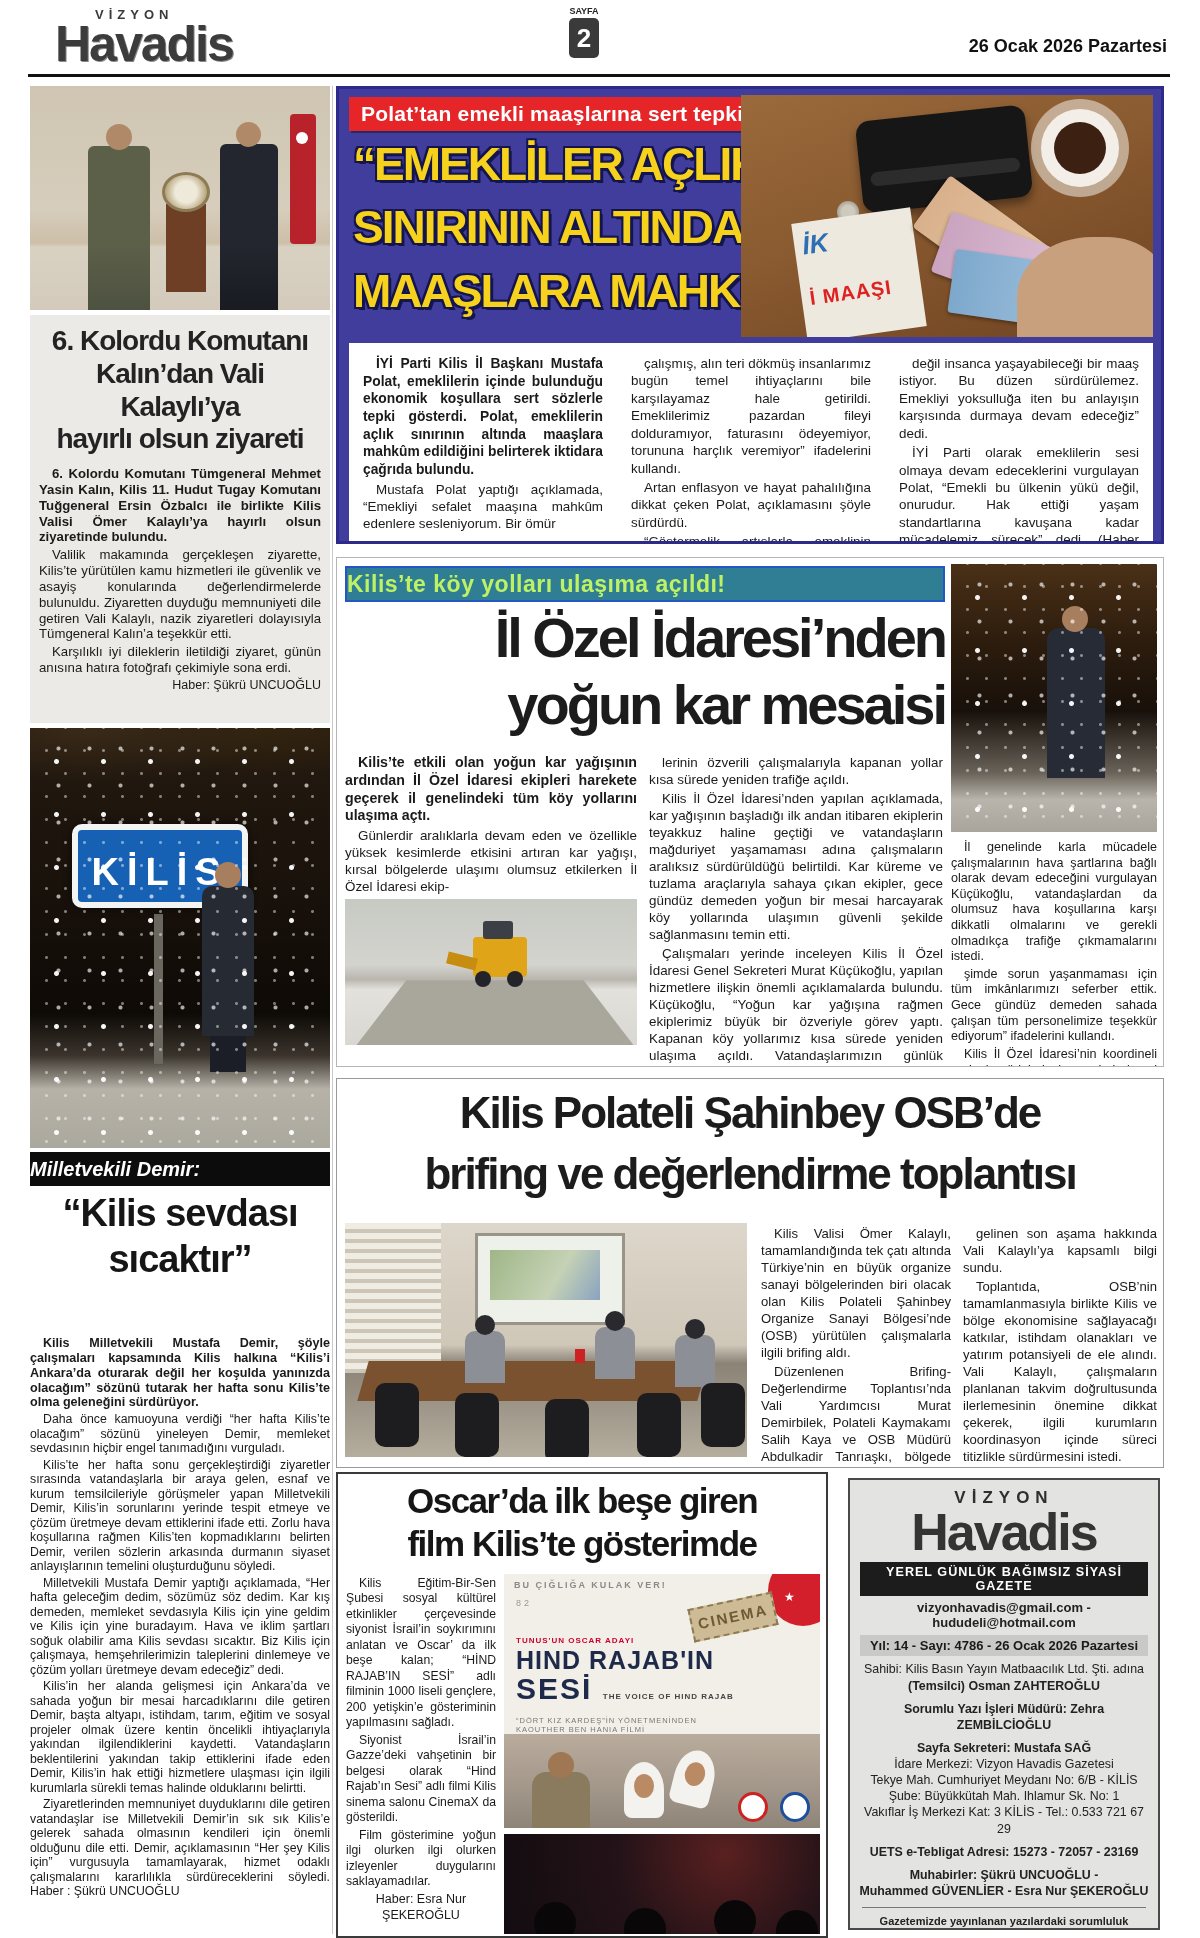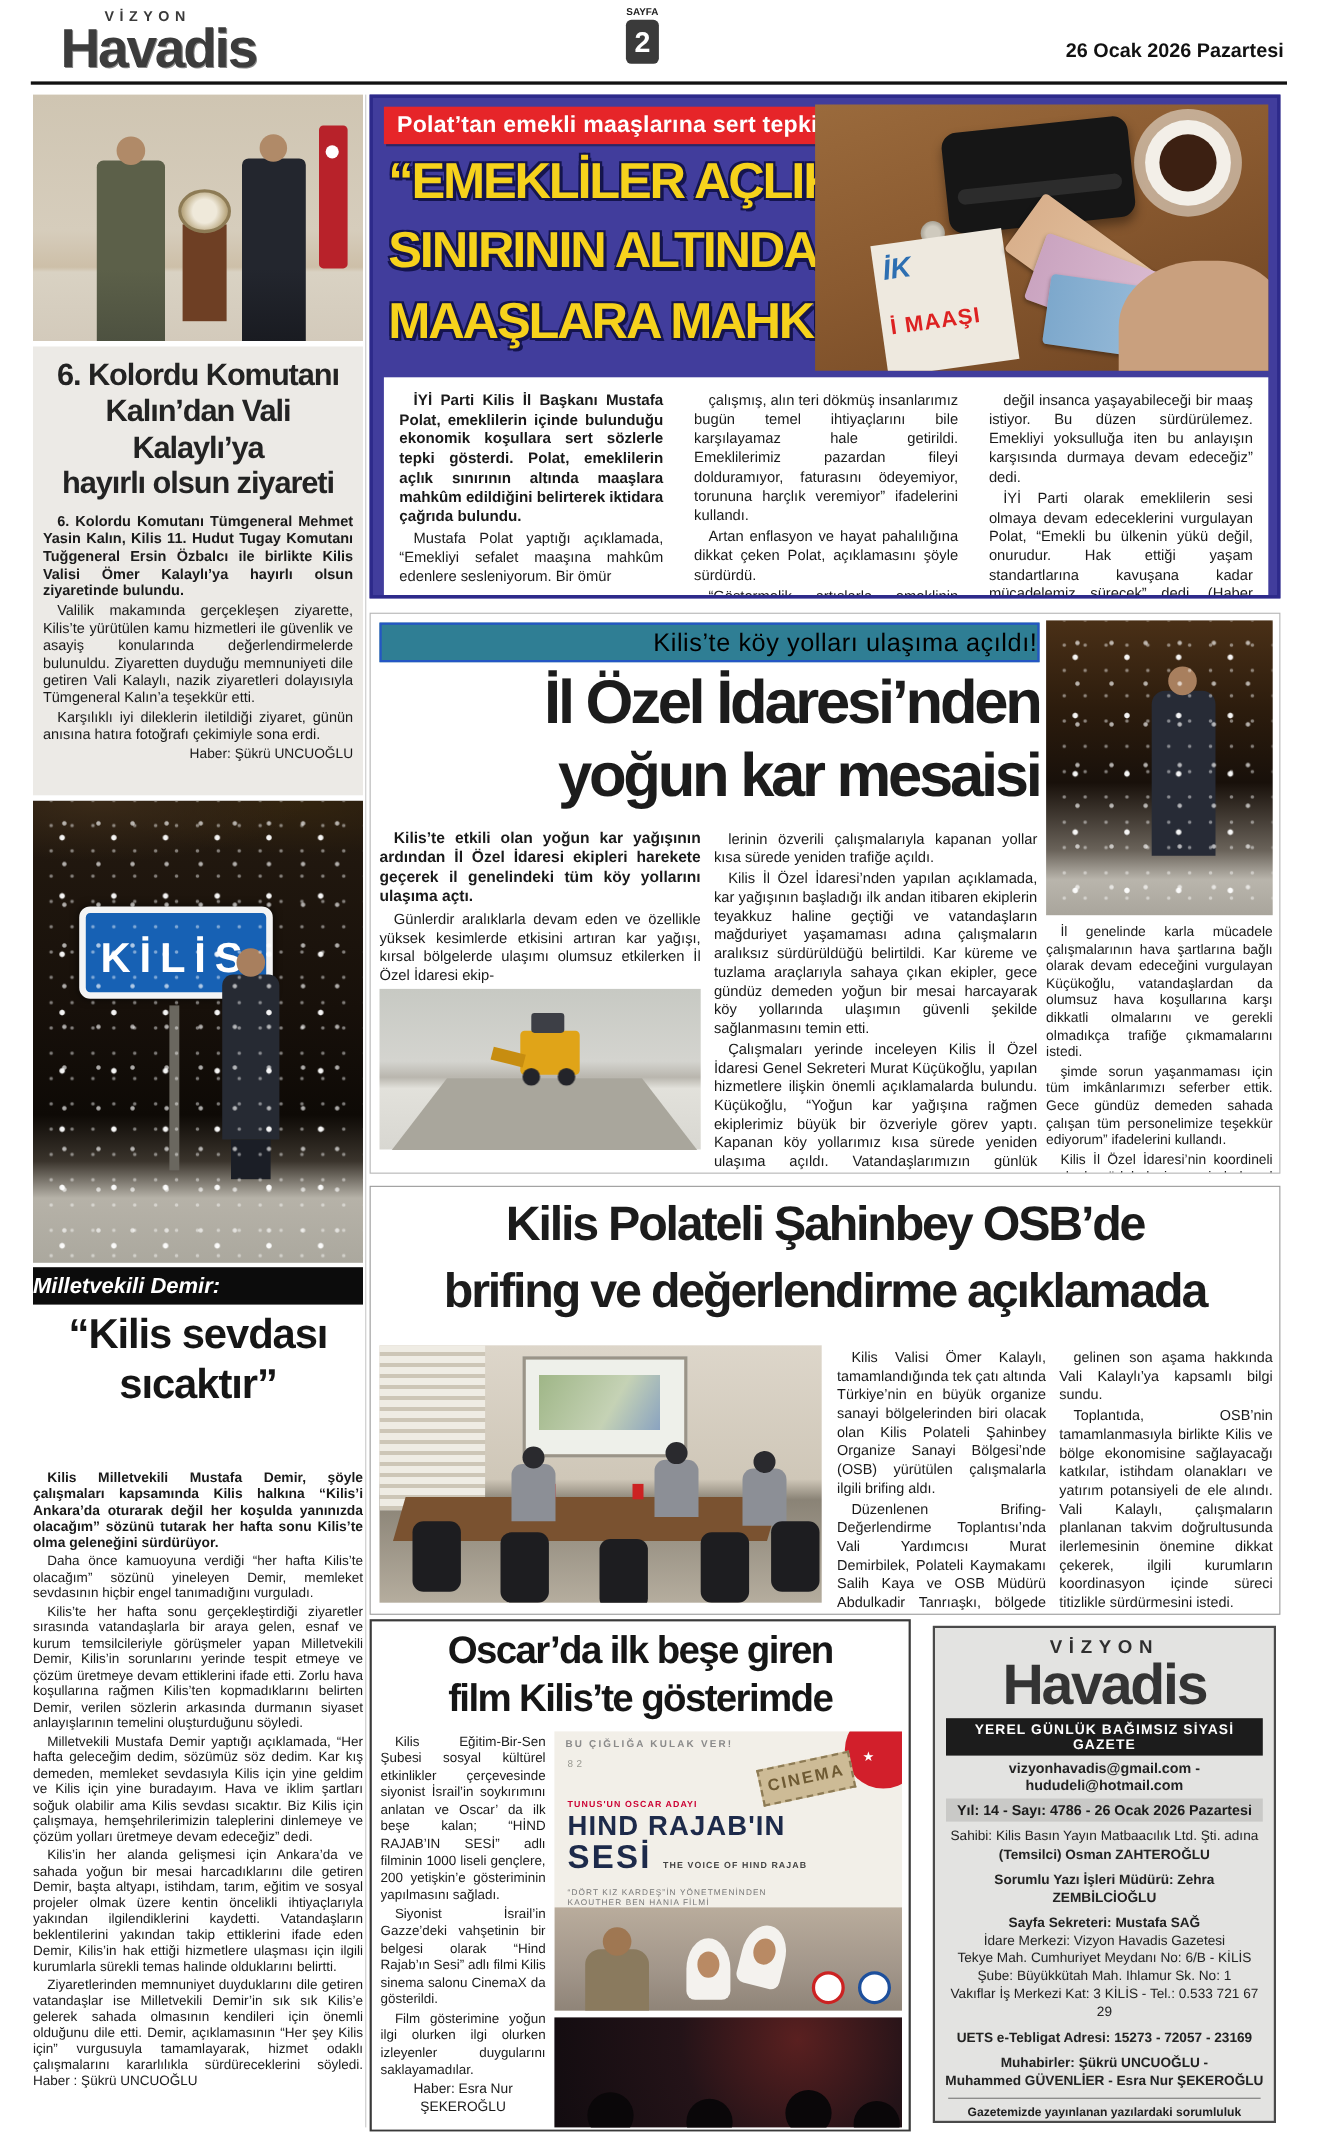--- a/index.html
+++ b/index.html
@@ -96,21 +96,21 @@
   .n100{background:linear-gradient(90deg,#7da8cc,#a7c6e0);color:#234e86;font-size:26px;transform:rotate(8deg);left:210px;top:164px;}
   .hand{position:absolute;right:-14px;bottom:-20px;width:150px;height:120px;border-radius:50% 40% 10% 10%;background:#c9a07e;}
   .emekli-panel{position:absolute;left:10px;top:254px;width:804px;height:274px;background:#fff;
     padding:12px 14px;display:flex;gap:28px;overflow:hidden;}
   .emekli-panel .col{flex:1;font-size:13.4px;line-height:1.3;}
   .emekli-panel .col p.lead{font-size:13.8px;line-height:1.28;}
 
   
   .kar-box{left:336px;top:557px;width:828px;height:510px;border:1px solid #b5b5b5;background:#fff;overflow:hidden;}
   .kar-banner{position:absolute;left:8px;top:8px;width:600px;height:36px;background:#2f7e94;border:2px solid #2456c4;
-    color:#000000;font-size:23px;font-weight:normal;text-align:right;line-height:32px;letter-spacing:.5px;}
+    color:#bef264;font-size:23px;font-weight:bold;text-align:left;line-height:32px;letter-spacing:.5px;}
   .kar-head{position:absolute;left:8px;top:46px;width:600px;text-align:right;font-size:56px;font-weight:bold;
     letter-spacing:-3px;line-height:1.2;color:#1c1c1c;margin:0;}
   .snow-photo{position:absolute;left:614px;top:6px;width:206px;height:268px;overflow:hidden;
     background:linear-gradient(180deg,#4a3017 0%,#2c1c0d 30%,#18100a 55%,#6a635a 78%,#b9b5ac 88%,#a9a59c 100%);}
   .snow-man{position:absolute;left:96px;top:64px;width:58px;height:150px;background:#272b36;border-radius:12px 12px 0 0;}
   .snow-man:before{content:"";position:absolute;left:15px;top:-22px;width:26px;height:26px;border-radius:50%;background:#a87f5e;}
   .kar-col{position:absolute;font-size:13.4px;line-height:1.27;}
   .kar-c1{left:8px;top:196px;width:292px;}
   .kar-c1 p.lead{font-size:14.2px;line-height:1.25;}
   .kar-c2{left:312px;top:196px;width:294px;}
@@ -332,21 +332,21 @@
           <p>şimde sorun yaşanmaması için tüm imkânlarımızı seferber ettik. Gece gündüz demeden sahada çalışan tüm personelimize teşekkür ediyorum” ifadelerini kullandı.</p>
           <p>Kilis İl Özel İdaresi’nin koordineli ve hızlı müdahalesi sayesinde kırsal mahallelerde ulaşım sağlanırken, vatandaşlar yapılan çalışmalardan duydukları memnuniyeti dile getirdi.</p>
         </div>
 
     </div>
   </section>
 
   <section class="abs osb-box" data-name="article-osb">
     <h2 class="osb-head" data-name="article-osb-headline">
       <span>Kilis Polateli Şahinbey OSB’de</span><br>
-      <span>brifing ve değerlendirme açıklamada</span>
+      <span>brifing ve değerlendirme toplantısı</span>
     </h2>
     <div class="meet-photo" data-name="briefing-meeting-photo">
       <div class="blinds" data-name="window-blinds"></div>
       <div class="screen" data-name="projection-screen"></div>
       <div class="meet-table" data-name="meeting-table"></div>
       <div class="mini-flag" style="left:150px;top:126px;" data-name="table-flag"></div>
       <div class="mini-flag" style="left:230px;top:126px;" data-name="table-flag"></div>
       <div class="person" style="left:120px;top:108px;" data-name="attendee"></div>
       <div class="person" style="left:250px;top:104px;" data-name="attendee"></div>
       <div class="person" style="left:330px;top:112px;" data-name="attendee"></div>

